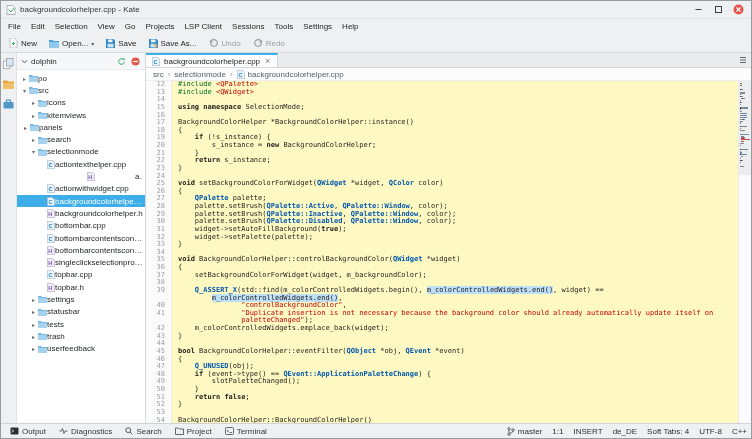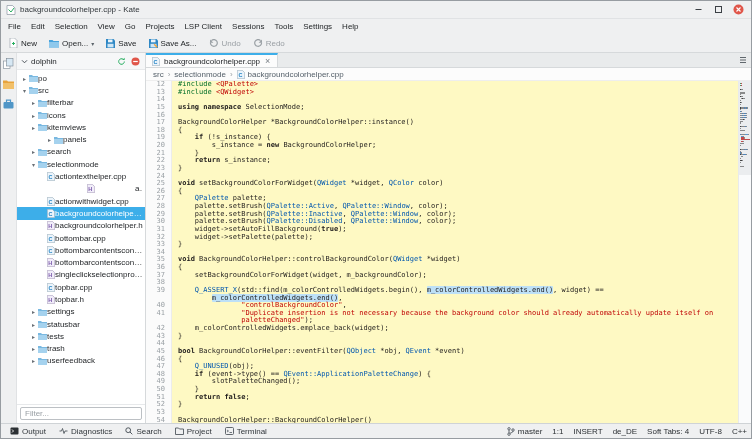--- a/index.html
+++ b/index.html
@@ -48,21 +48,21 @@
   .bc-sep{color:#9aa0a5}
   
   .code-wrap{flex:1;min-height:0;display:flex;background:#fef9c3;position:relative}
   .code{flex:1;min-width:0;overflow:hidden;font-family:"DejaVu Sans Mono",monospace;font-size:7px}
   .crow{display:flex;height:7.64px;line-height:7.64px;white-space:pre}
   .ln{width:19px;flex:none;text-align:right;color:#9aa0a5;background:#fbfbfb}
   .fold{width:7px;flex:none;background:#fbfbfb;border-right:1px solid #ececec}
   .ctext{padding-left:6px;white-space:pre}
   .no{color:#1f1c1b}
   .kw{color:#1f1c1b;font-weight:bold}
-  .ty{color:#0057ae;font-weight:normal}
+  .ty{color:#0057ae;font-weight:bold}
   .pp{color:#006e28}
   .inc{color:#bf0303}
   .str{color:#bf0303}
   .hl{color:#1f1c1b;background:#bde0f7;border-radius:1px}
   
   .minimap-wrap{width:13px;flex:none;position:relative;background:#fafbfc;border-left:1px solid #e8eaec}
   .minimap{padding:2px 1px}
   .mrow{height:1.2px;margin-bottom:0.7px;display:flex;overflow:hidden}
   .m-sp{background:transparent}
   .m-no{background:#8d8d8d}.m-kw{background:#3c3c3c}.m-ty{background:#4f87c0}
@@ -256,43 +256,33 @@
             <span class="lbl">src</span>
           </div>
           <div class="trow" style="padding-left: 12px;">
             <span class="arrow">▸</span>
             <span class="icon">
               <svg width="9" height="8" viewBox="0 0 9 8">
                 <path d="M0 1h3l1 1h5v6H0z" fill="#79b8e0"></path>
                 <path d="M0 3h9v5H0z" fill="#a5d2ee"></path>
               </svg>
             </span>
-            <span class="lbl">filterbar</span>
+            <span class="lbl">icons</span>
           </div>
           <div class="trow" style="padding-left: 12px;">
             <span class="arrow">▸</span>
             <span class="icon">
               <svg width="9" height="8" viewBox="0 0 9 8">
                 <path d="M0 1h3l1 1h5v6H0z" fill="#79b8e0"></path>
                 <path d="M0 3h9v5H0z" fill="#a5d2ee"></path>
               </svg>
             </span>
-            <span class="lbl">icons</span>
-          </div>
-          <div class="trow" style="padding-left: 12px;">
-            <span class="arrow">▸</span>
-            <span class="icon">
-              <svg width="9" height="8" viewBox="0 0 9 8">
-                <path d="M0 1h3l1 1h5v6H0z" fill="#79b8e0"></path>
-                <path d="M0 3h9v5H0z" fill="#a5d2ee"></path>
-              </svg>
-            </span>
             <span class="lbl">kitemviews</span>
           </div>
-          <div class="trow" style="padding-left: 28px;">
+          <div class="trow" style="padding-left: 4px;">
             <span class="arrow">▸</span>
             <span class="icon">
               <svg width="9" height="8" viewBox="0 0 9 8">
                 <path d="M0 1h3l1 1h5v6H0z" fill="#79b8e0"></path>
                 <path d="M0 3h9v5H0z" fill="#a5d2ee"></path>
               </svg>
             </span>
             <span class="lbl">panels</span>
           </div>
           <div class="trow" style="padding-left: 12px;">
@@ -469,23 +459,20 @@
             <span class="arrow">▸</span>
             <span class="icon">
               <svg width="9" height="8" viewBox="0 0 9 8">
                 <path d="M0 1h3l1 1h5v6H0z" fill="#79b8e0"></path>
                 <path d="M0 3h9v5H0z" fill="#a5d2ee"></path>
               </svg>
             </span>
             <span class="lbl">userfeedback</span>
           </div>
         </div>
-      <div class="filter-wrap">
-        <input class="filter-input" placeholder="Filter..." style="">
-      </div>
     </div>
 
     <div class="editor-col">
       <div class="tabbar">
         <div class="tab">
           <span class="icon">
               <svg width="8" height="9" viewBox="0 0 8 9">
                 <path d="M.3.3h5L7.7 2.7v6H.3z" fill="#ecf4fb" stroke="#90a6b5" stroke-width=".6"></path>
                 <text x="1.4" y="7.4" font-size="5.5" font-weight="bold" fill="#1d80c3">C</text>
               </svg>

